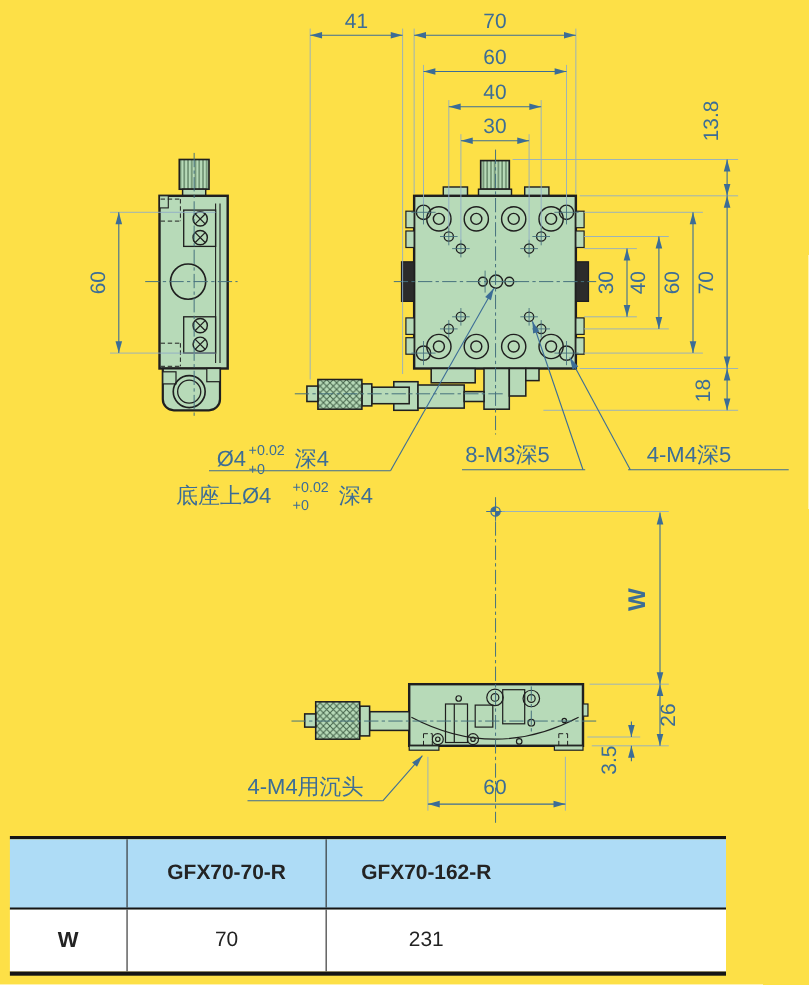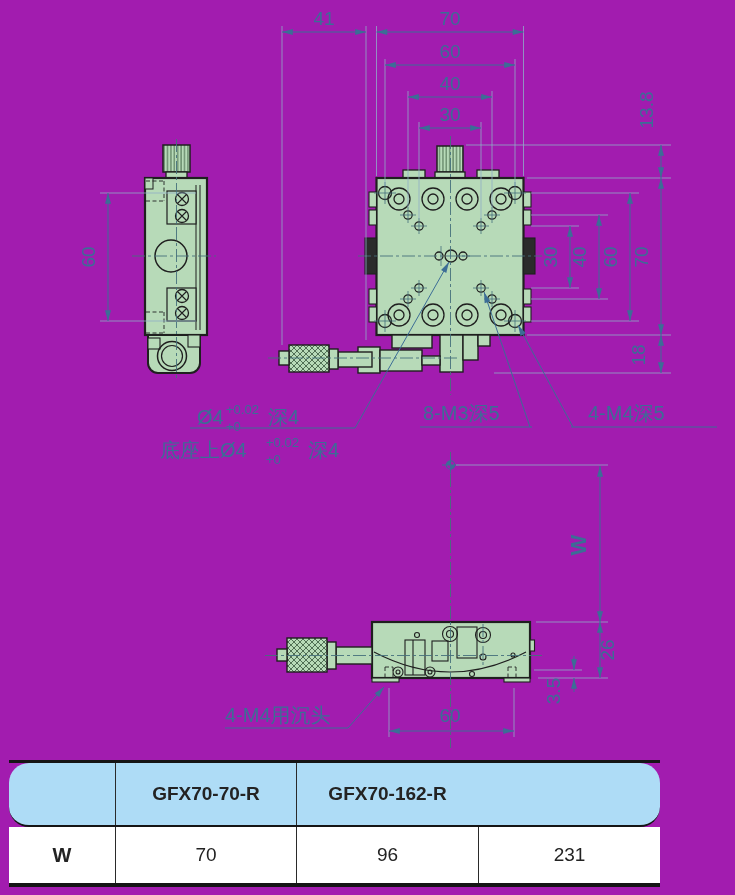--- a/index.html
+++ b/index.html
@@ -1,25 +1,25 @@
 <!DOCTYPE html>
 <html><head>
 <meta charset="utf-8">
 <style>
   html,body{margin:0;padding:0;background:#ffffff;}
-  .stage{position:relative;width:735px;height:895px;background:#a21caf;overflow:hidden;
+  .stage{position:relative;width:735px;height:895px;background:#fde047;overflow:hidden;
          font-family:"Liberation Sans",sans-serif;}
   svg text{font-family:"Liberation Sans",sans-serif;}
   .dimtxt{font-size:19px;fill:#3c6d96;}
   .notetxt{font-size:20px;fill:#3c6d96;}
   .toltxt{font-size:13px;fill:#3c6d96;}
   .spec-table{position:absolute;left:9px;top:760px;width:651px;
       border-top:3px solid #151515;border-bottom:4px solid #151515;}
   .trow{display:grid;grid-template-columns:106px 181px 182px 182px;}
-  .trow.header{background:#aedcf6;height:62px;border-bottom:2px solid #151515;border-radius:20px;}
+  .trow.header{background:#aedcf6;height:62px;border-bottom:2px solid #151515;}
   .trow.data{height:56px;background:#fff;}
   .tcell{display:flex;align-items:center;justify-content:center;
       font-size:19px;color:#232323;border-left:1.5px solid #2a2a2a;}
   .tcell.first{border-left:none;}
   .trow.header .tcell{font-weight:bold;}
   .tcell.rowlabel{font-weight:bold;font-size:20px;}
 </style>
 </head>
 <body>
 
@@ -287,17 +287,16 @@
   
   <div class="spec-table">
     <div class="trow header">
       <div class="tcell first"></div>
       <div class="tcell">GFX70-70-R</div>
       <div class="tcell">GFX70-162-R</div>
     </div>
     <div class="trow data">
       <div class="tcell first rowlabel">W</div>
       <div class="tcell">70</div>
-      <div class="tcell">96</div>
       <div class="tcell">231</div>
     </div>
   </div>
 </div>
 
 </body></html>

